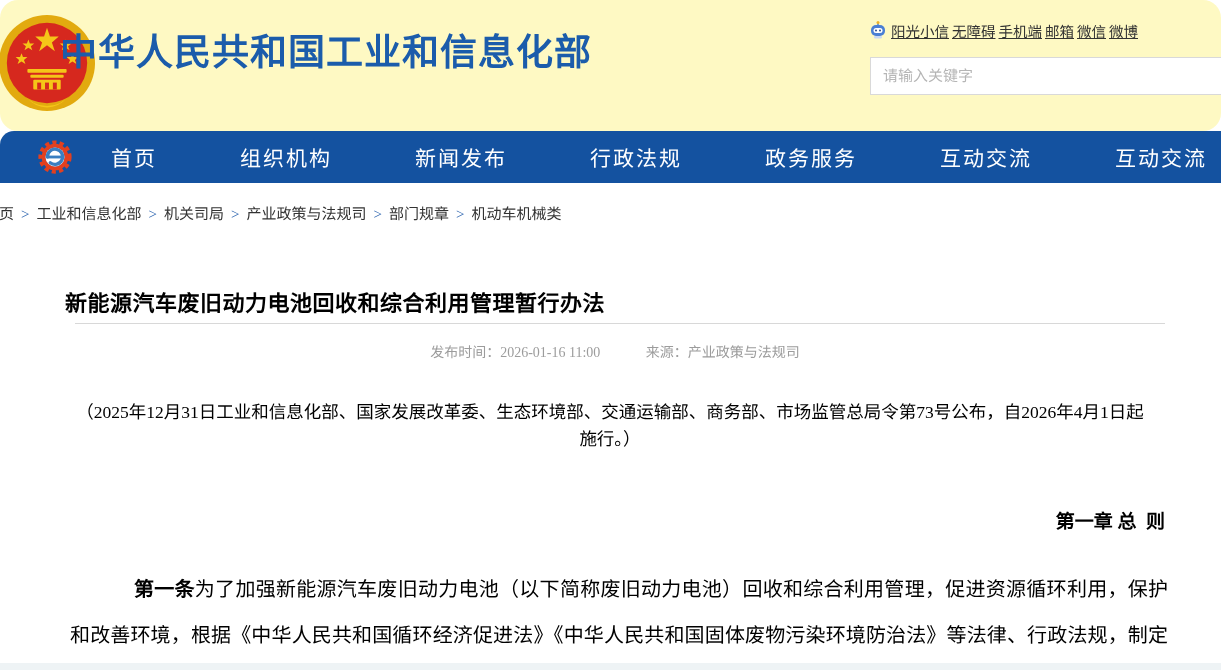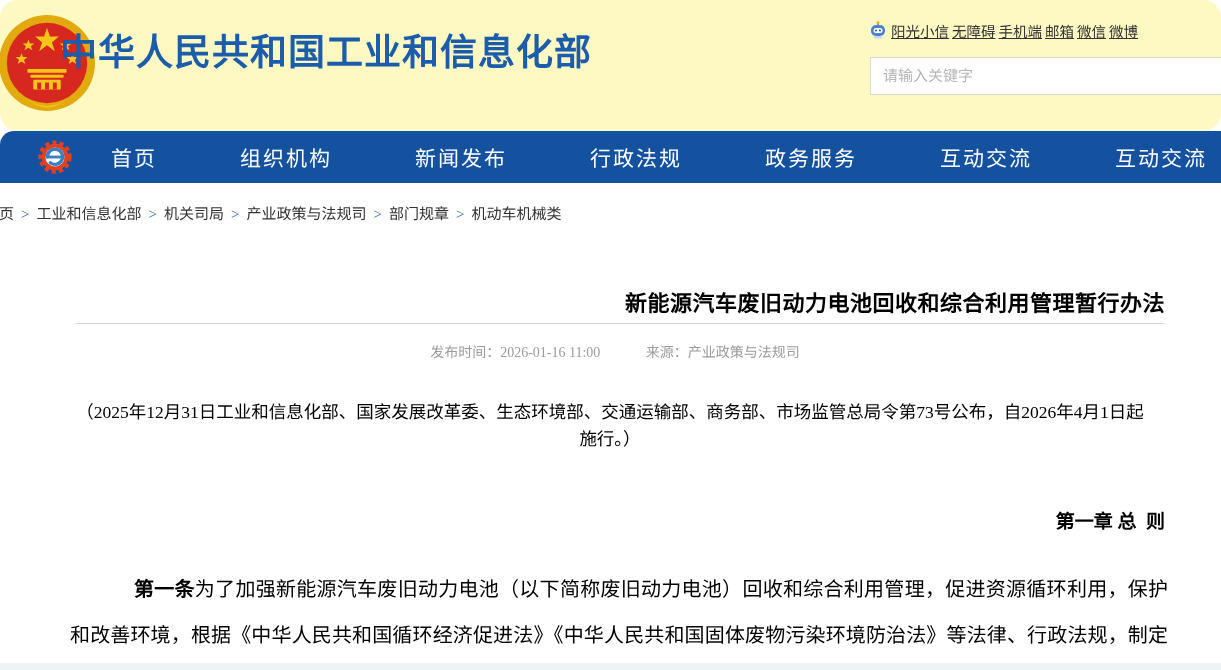--- a/index.html
+++ b/index.html
@@ -53,21 +53,21 @@
   }
   .nav-items li:first-child{margin-left:37px;}
   
   .breadcrumb{
     position:absolute;left:-16px;top:202px;font-size:15px;color:#333;white-space:nowrap;
   }
   .breadcrumb .crumb{color:#333;cursor:pointer;}
   .breadcrumb .sep{color:#2a62ae;margin:0 7px;}
   
   .article-title{
-    position:absolute;left:65px;top:270px;width:1100px;text-align:right;
+    position:absolute;left:65px;top:270px;width:1100px;text-align:left;
     font-size:22px;font-weight:bold;color:#000;letter-spacing:0.5px;
   }
   .title-divider{
     position:absolute;left:75px;top:323px;width:1090px;height:0;border-bottom:1px solid #d8d8d8;
   }
   .article-meta{
     position:absolute;left:65px;top:341px;width:1100px;text-align:center;
     font-size:14px;color:var(--meta-gray);
   }
   .article-meta .meta-group{margin:0 21px;}

